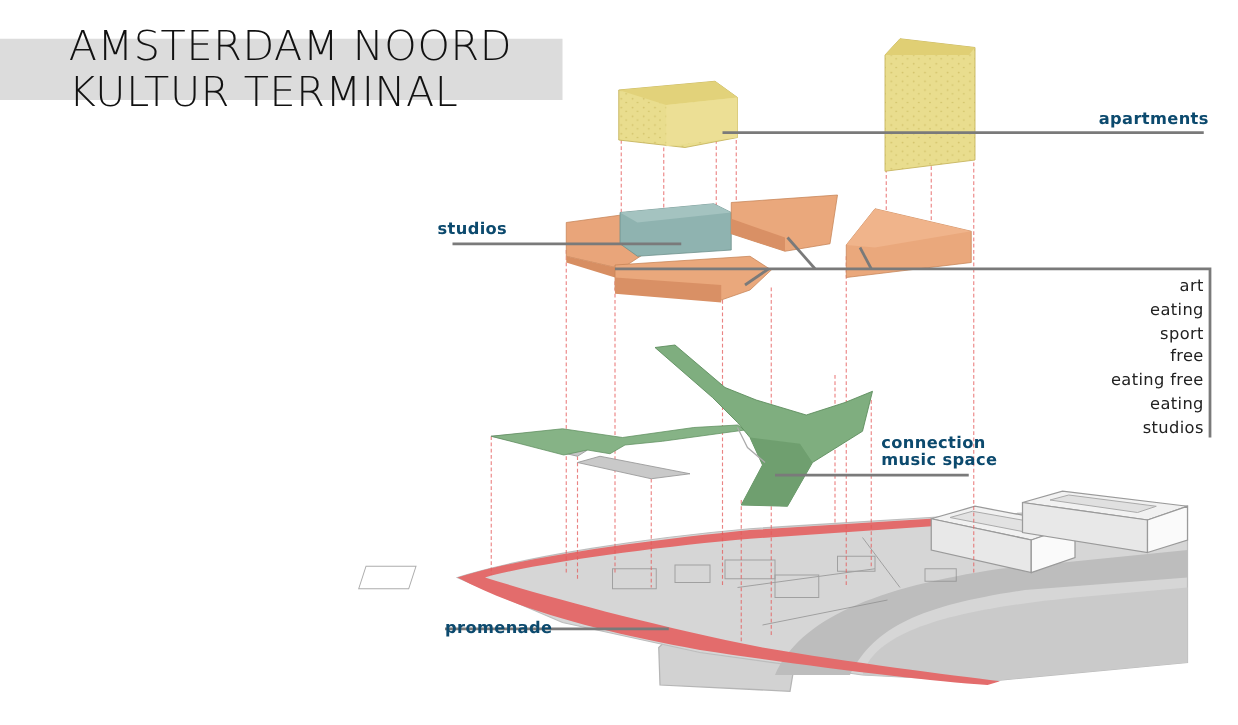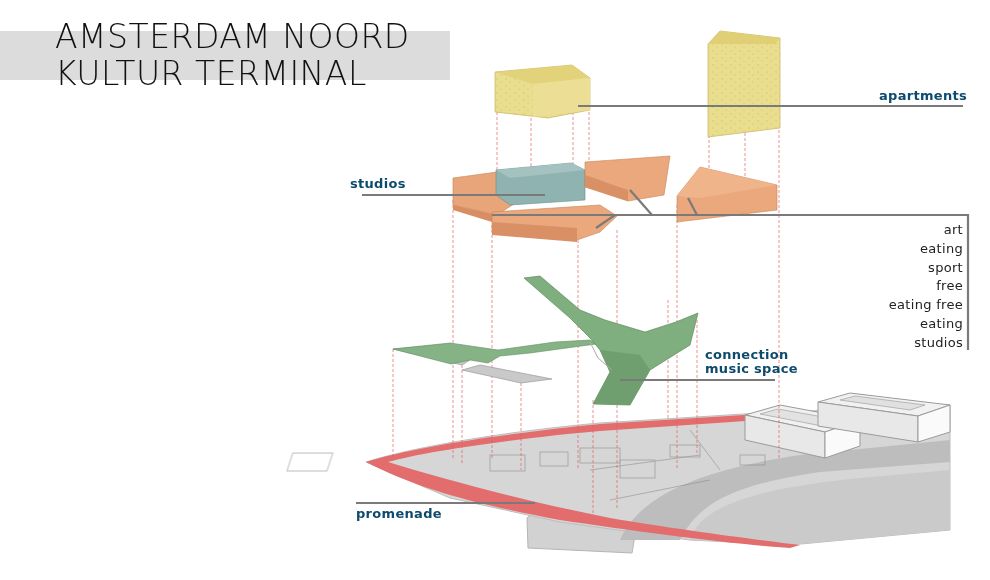--- a/index.html
+++ b/index.html
@@ -132,21 +132,21 @@
     <line x1="356" y1="503" x2="535" y2="503"></line>
   </g>
 </svg>
 
 <div class="lbl" style="left:879px; top:88px;">apartments</div>
 <div class="lbl" style="left:350px; top:176px;">studios</div>
 <div class="lbl" style="left:693px; top:348px; line-height:14px;margin-left:12px;">
   <div>connection</div>
   <div>music space</div>
 </div>
-<div class="lbl" style="left:356px; top:506px;">promenade</div>
+<div class="lbl" style="left:356px; top:495px;">promenade</div>
 
 <div class="prog">
   <div>art</div>
   <div>eating</div>
   <div>sport</div>
   <div>free</div>
   <div>eating free</div>
   <div>eating</div>
   <div>studios</div>
 </div>

